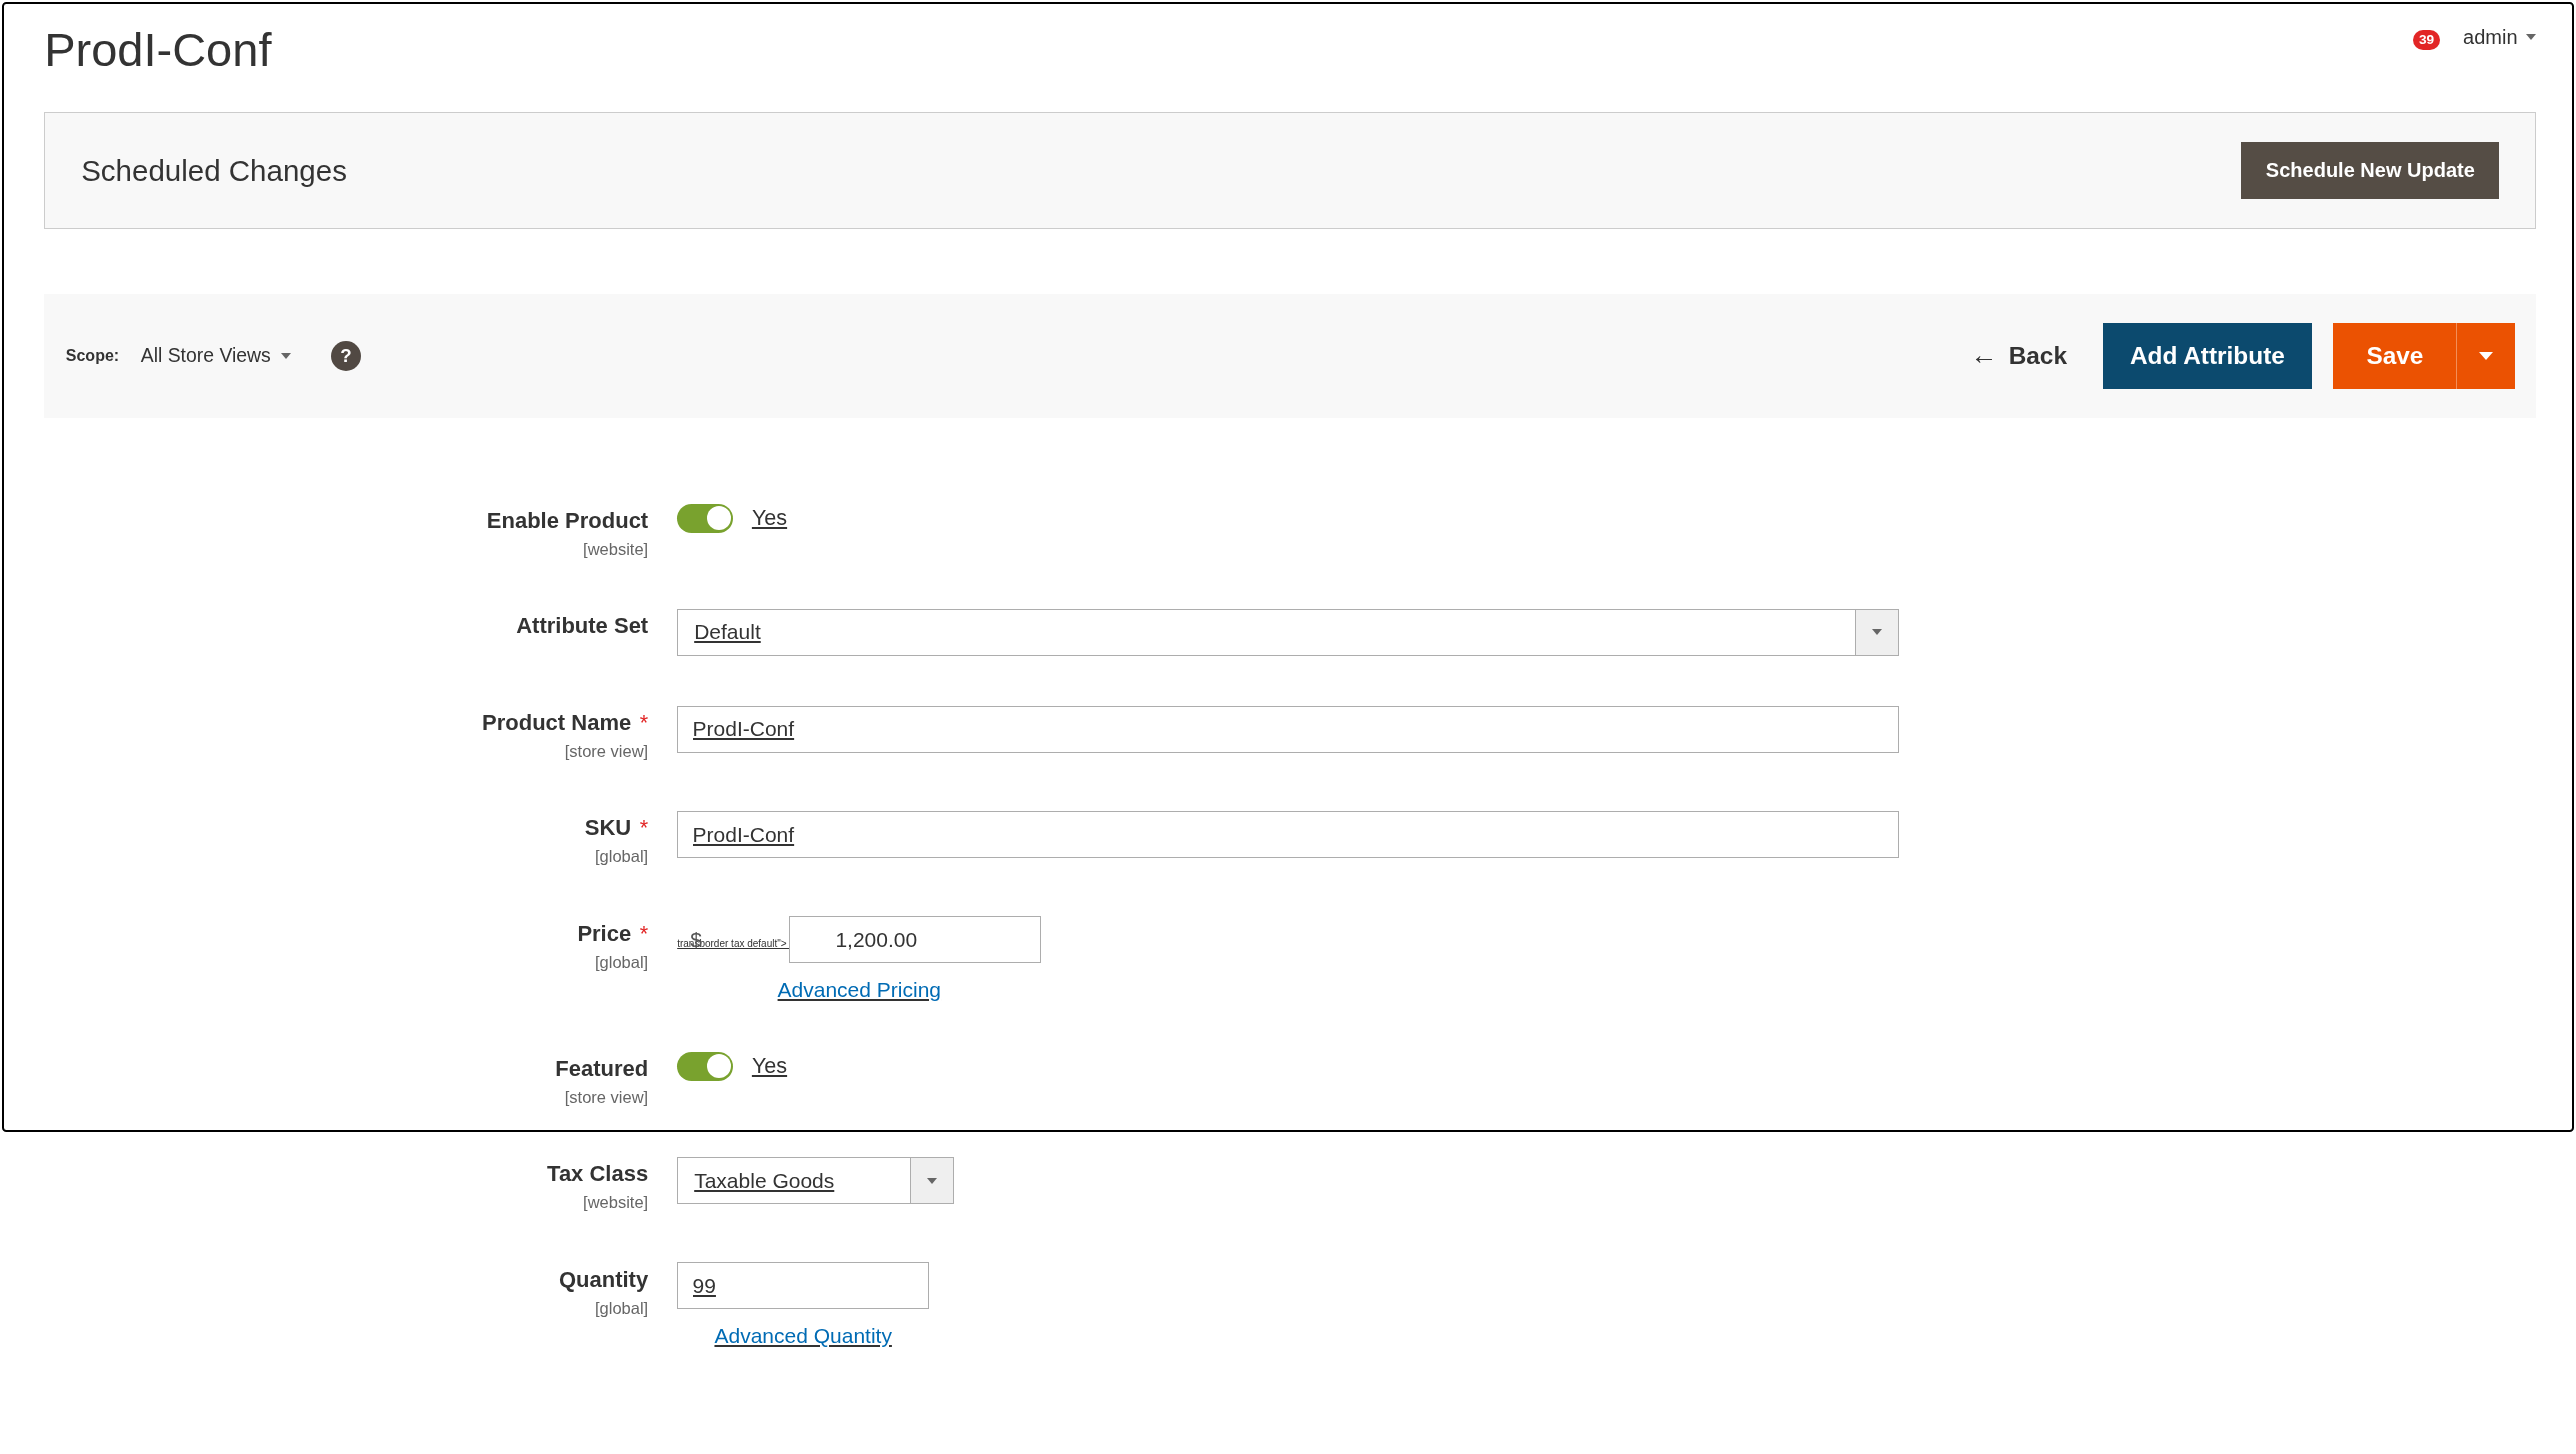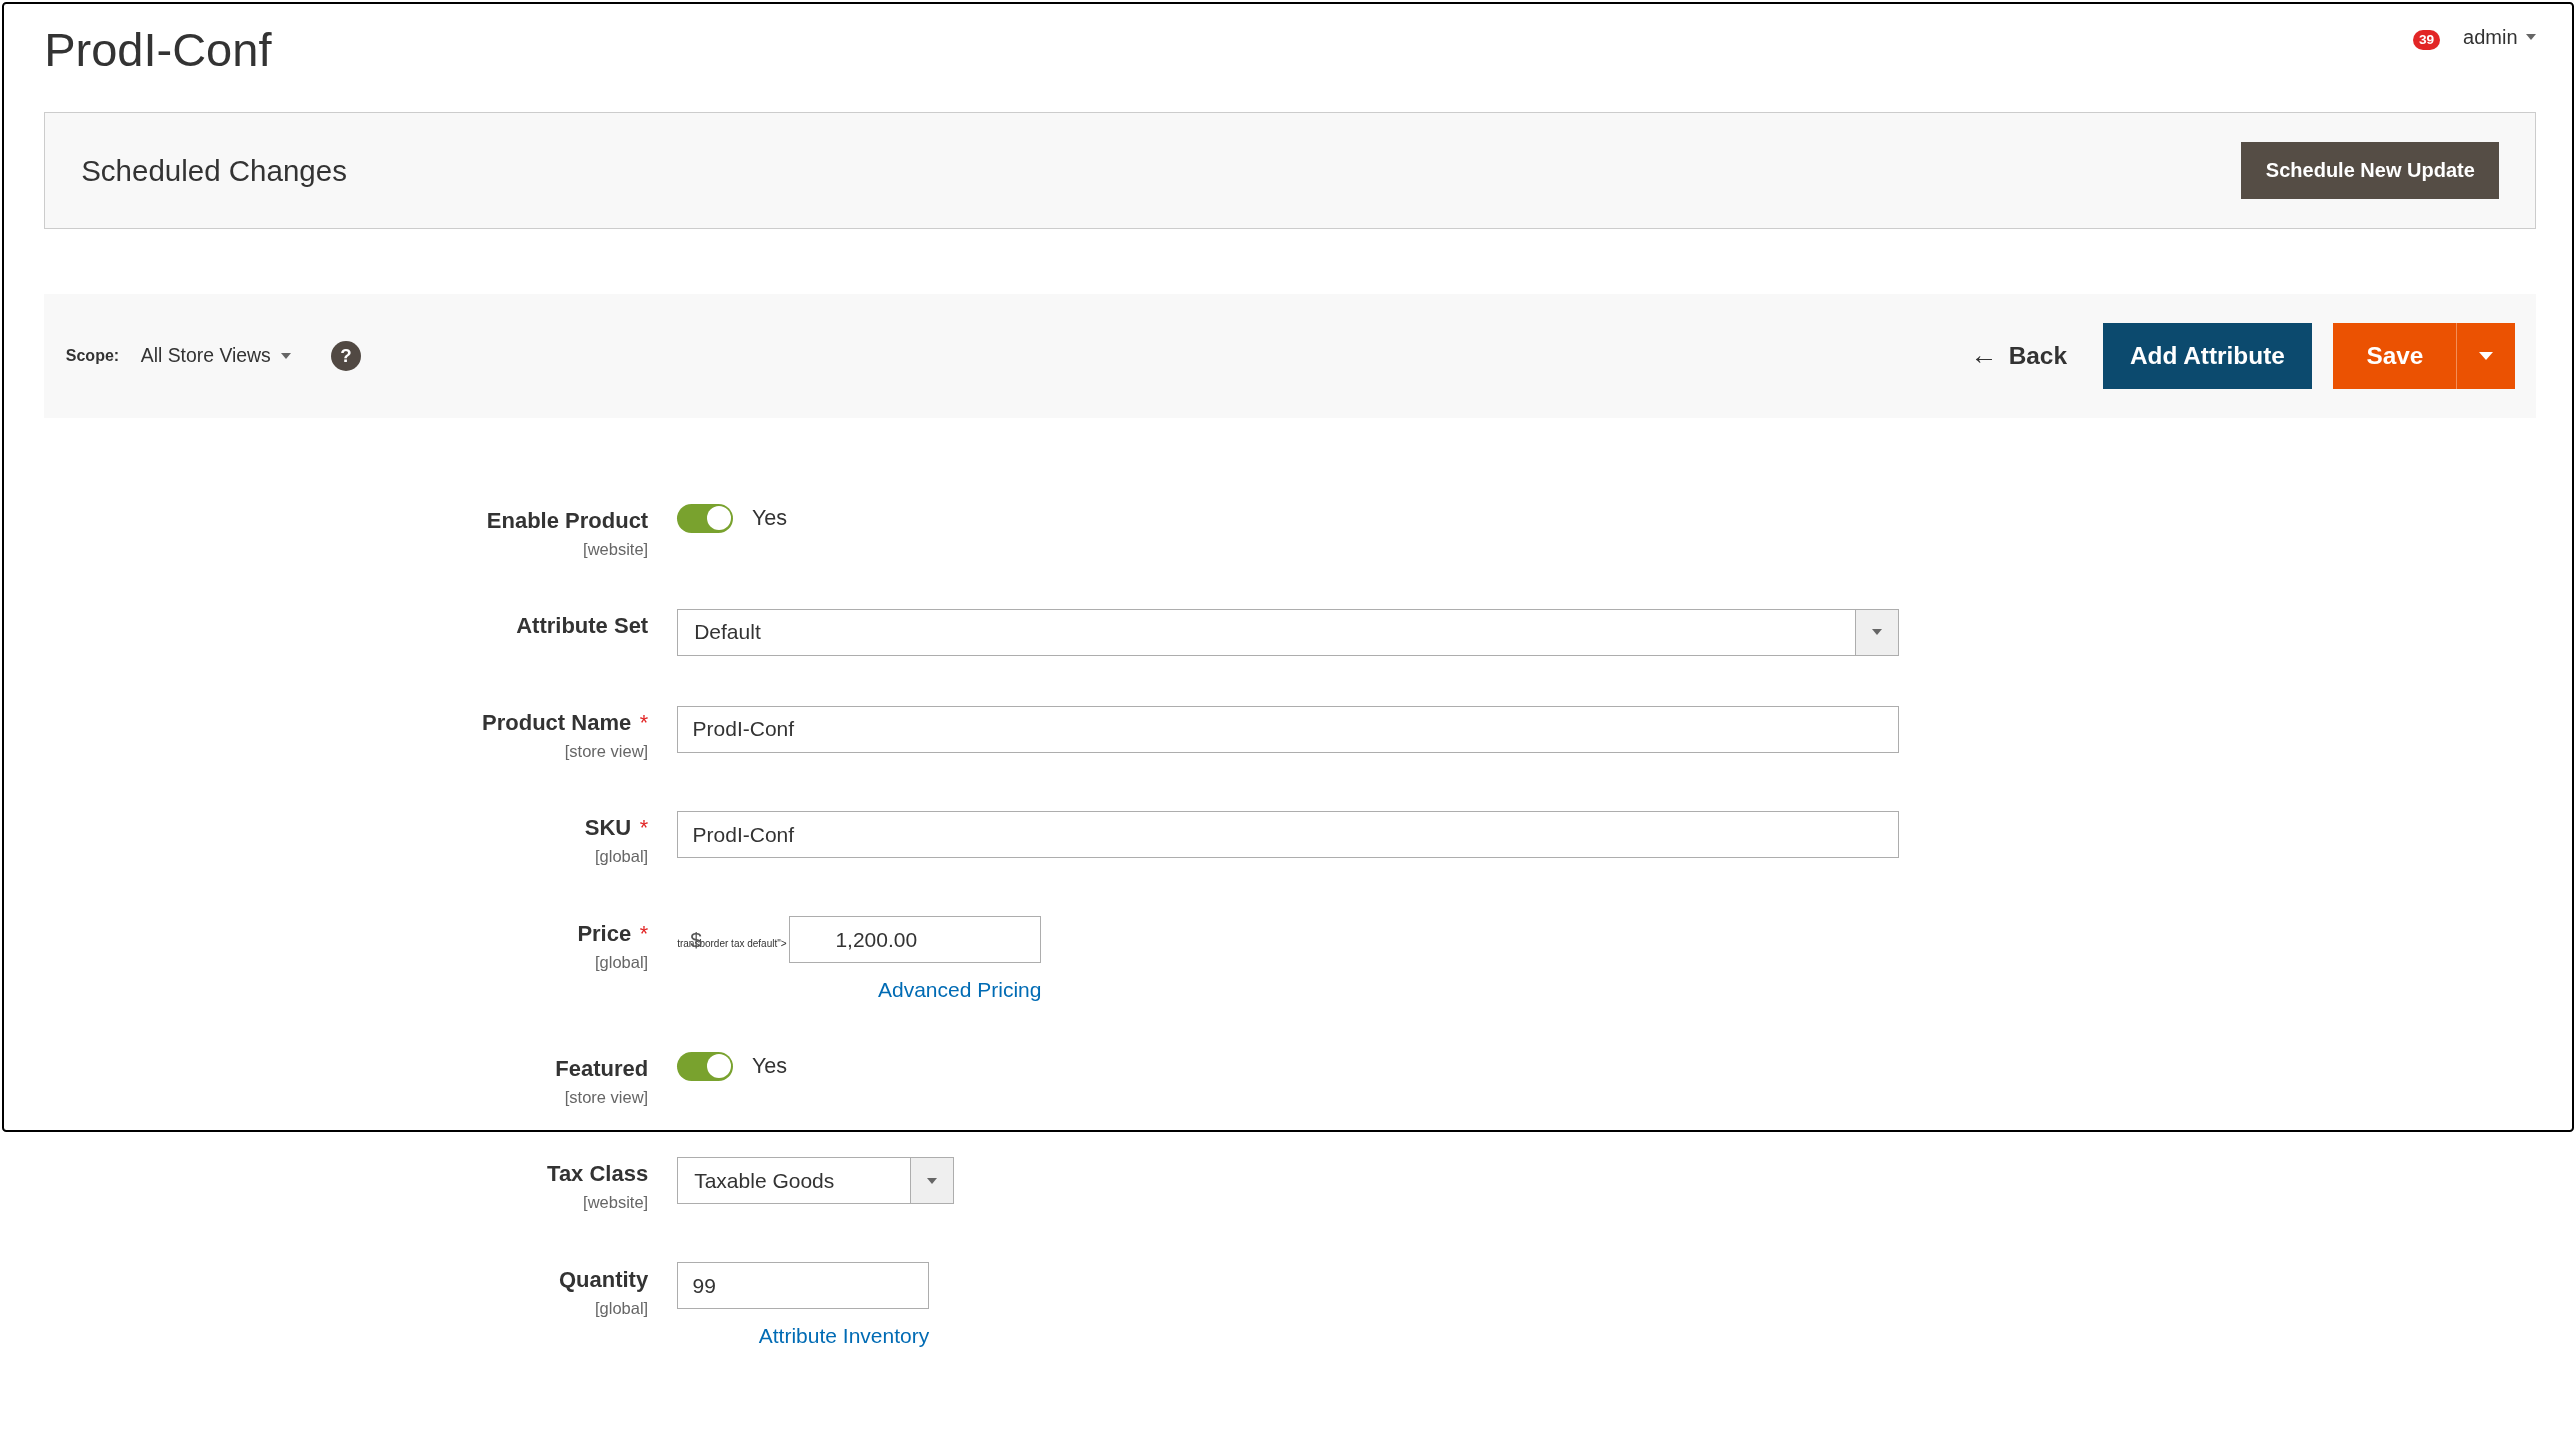--- a/index.html
+++ b/index.html
@@ -221,21 +221,22 @@
   .form-sublabel {
     font-size: 16.5px;
     color: #666;
     margin-top: 6px;
   }
   .required-star { color: #e22626; margin-left: 5.8px; font-size: 21.6px; }
 
   .form-control-col {
     display: flex;
     flex-direction: column;
-    align-items: flex-end;
+    align-items: center;
+    text-decoration: underline;
   }
 
   .toggle {
     position: relative;
     width: 56px; height: 29px;
     background: #79a22e;
     border-radius: 29px;
     cursor: pointer;
     display: inline-block;
   }
@@ -466,19 +467,19 @@
       </div>
     </div>
 
     <div class="form-row">
       <div class="form-label-col">
         <div class="form-label">Quantity</div>
         <div class="form-sublabel">[global]</div>
       </div>
       <div class="form-control-col">
         <input class="text-input w-med" value="99" style="">
-        <span class="link">Attribute Inventory</span>
+        <span class="link">Advanced Quantity</span>
       </div>
     </div>
 
   </div>
 </div>
 
 
 </body></html>

